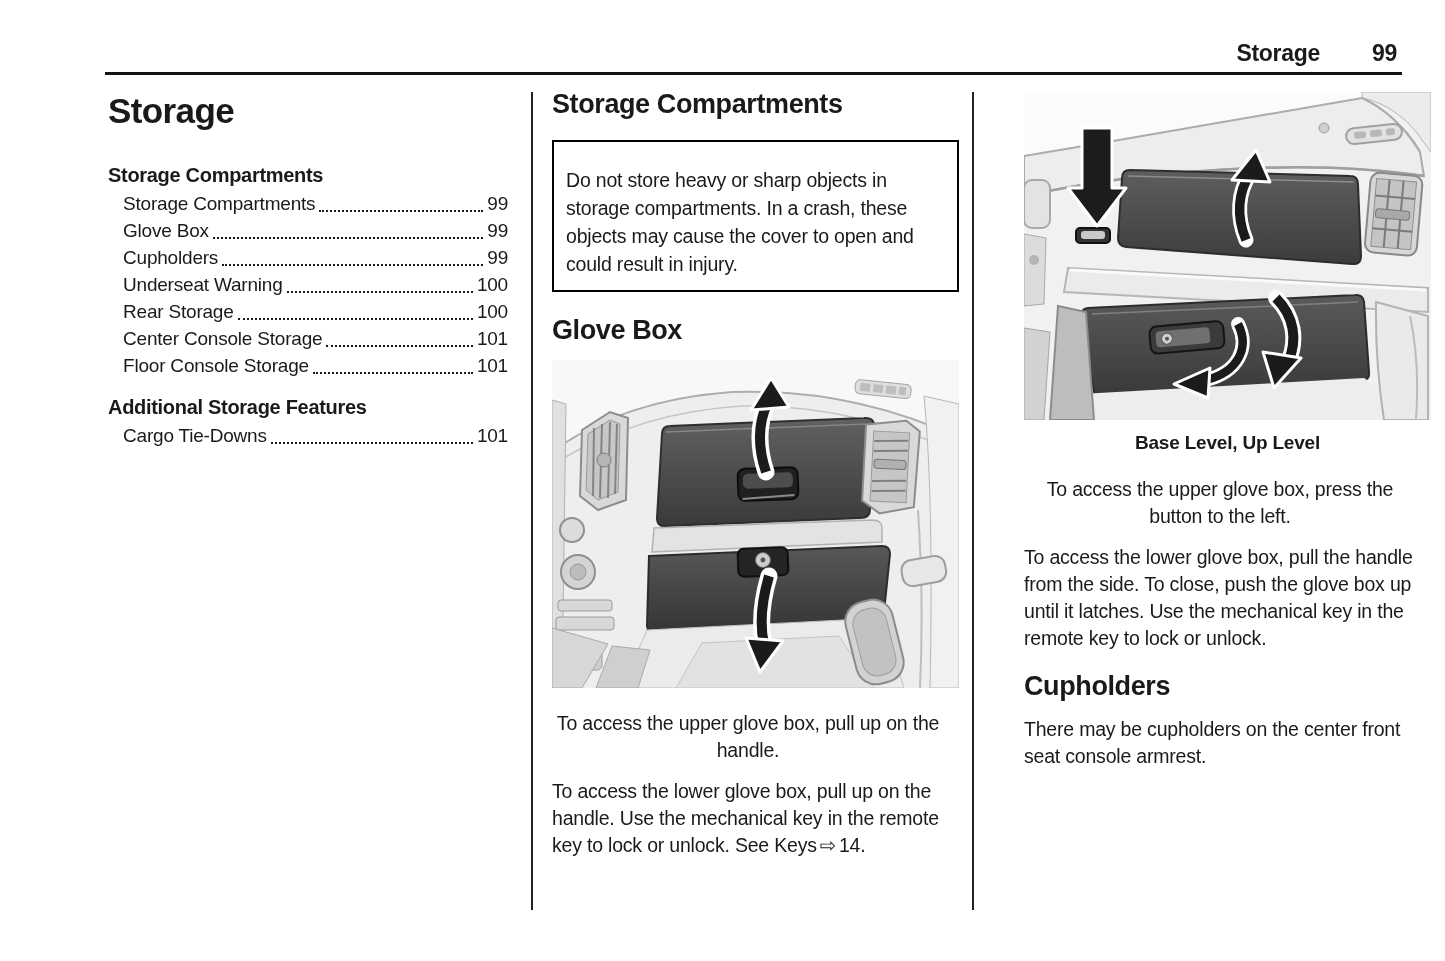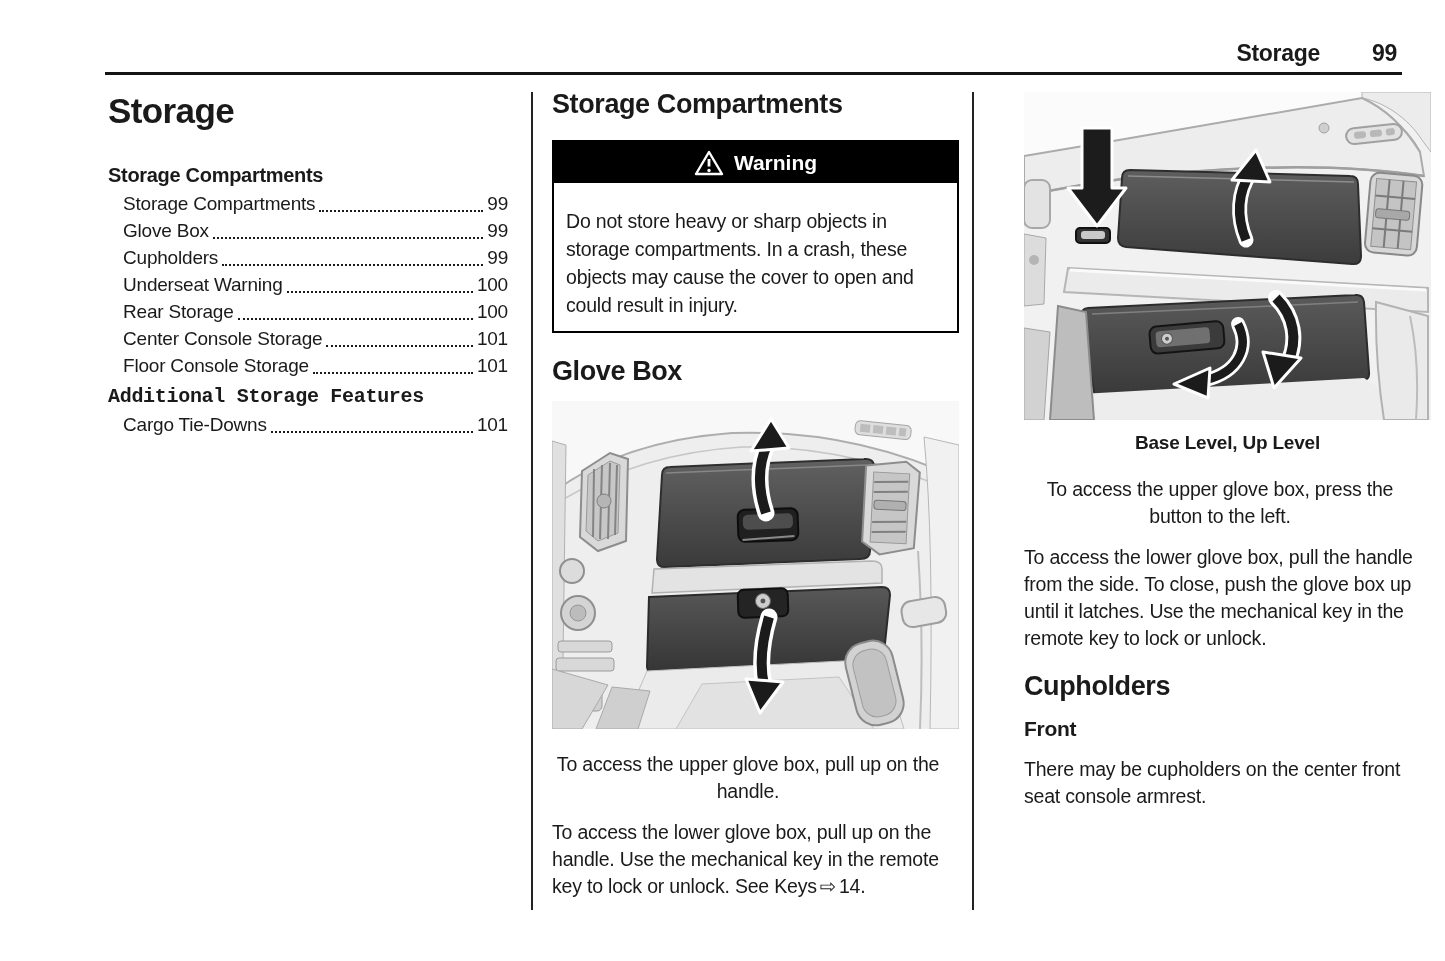--- a/index.html
+++ b/index.html
@@ -17,21 +17,21 @@
   .vdivider.d1 { left:531px; }
   .vdivider.d2 { left:972px; }
 
   .col { position:absolute; top:88px; }
   .col-left  { left:108px; width:400px; }
   .col-mid   { left:552px; width:407px; }
   .col-right { left:1024px; width:407px; }
 
   h1.chapter-title { margin:0; padding-top:4px; font-size:35px; line-height:38px; letter-spacing:-0.6px; }
   .toc-heading { font-size:20px; font-weight:bold; margin:34px 0 3px 0; letter-spacing:-0.3px; }
-  .toc-heading.second { margin-top:6px;font-family:Liberation Mono, monospace; }
+  .toc-heading.second { margin-top:17px; }
   .toc-row { display:flex; align-items:baseline; font-size:19px; line-height:27px; padding-left:15px; letter-spacing:-0.2px; }
   .toc-label { white-space:nowrap; }
   .toc-dots { flex:1; align-self:flex-end; margin:0 4px 5px 4px; border-bottom:2.6px dotted #1a1a1a; }
   .toc-page { white-space:nowrap; }
 
   h2.sec-heading { margin:0; font-size:27px; line-height:32px; letter-spacing:-0.4px; }
   h3.sub-heading { margin:14px 0 0 0; font-size:21px; line-height:26px; letter-spacing:-0.3px; }
 
   .warning-box { margin-top:20px; border:2.5px solid #000; }
   .warning-header {
@@ -110,28 +110,20 @@
     <span class="toc-label">Cargo Tie-Downs</span>
     <span class="toc-dots"></span>
     <span class="toc-page">101</span>
   </div>
 </section>
 
 <section class="col col-mid">
   <h2 class="sec-heading">Storage Compartments</h2>
 
   <div class="warning-box">
-    <div class="warning-header">
-      <svg width="30" height="26" viewBox="0 0 30 26">
-        <polygon points="15,2 28,24 2,24" fill="none" stroke="#ffffff" stroke-width="2.4" stroke-linejoin="round"></polygon>
-        <line x1="15" y1="9" x2="15" y2="16.5" stroke="#ffffff" stroke-width="2.8"></line>
-        <circle cx="15" cy="20.5" r="1.7" fill="#ffffff"></circle>
-      </svg>
-      <span>Warning</span>
-    </div>
     <p class="warning-body">Do not store heavy or sharp objects in storage compartments. In a crash, these objects may cause the cover to open and could result in injury.</p>
   </div>
 
   <h2 class="glove-heading">Glove Box</h2>
 
   <figure>
     <div class="fig-img">
       <svg viewBox="0 0 407 328">
         <defs>
           <linearGradient id="gUp" x1="0" y1="0" x2="0" y2="1">
@@ -314,15 +306,14 @@
         </g>
       </svg>
     </div>
     <figcaption>Base Level, Up Level</figcaption>
   </figure>
 
   <p class="body-para lead">To access the upper glove box, press the button to the left.</p>
   <p class="body-para">To access the lower glove box, pull the handle from the side. To close, push the glove box up until it latches. Use the mechanical key in the remote key to lock or unlock.</p>
 
   <h2 class="cup-heading">Cupholders</h2>
-  <h3 class="sub-heading">Front</h3>
   <p class="body-para">There may be cupholders on the center front seat console armrest.</p>
 </section>
 
 </body></html>

